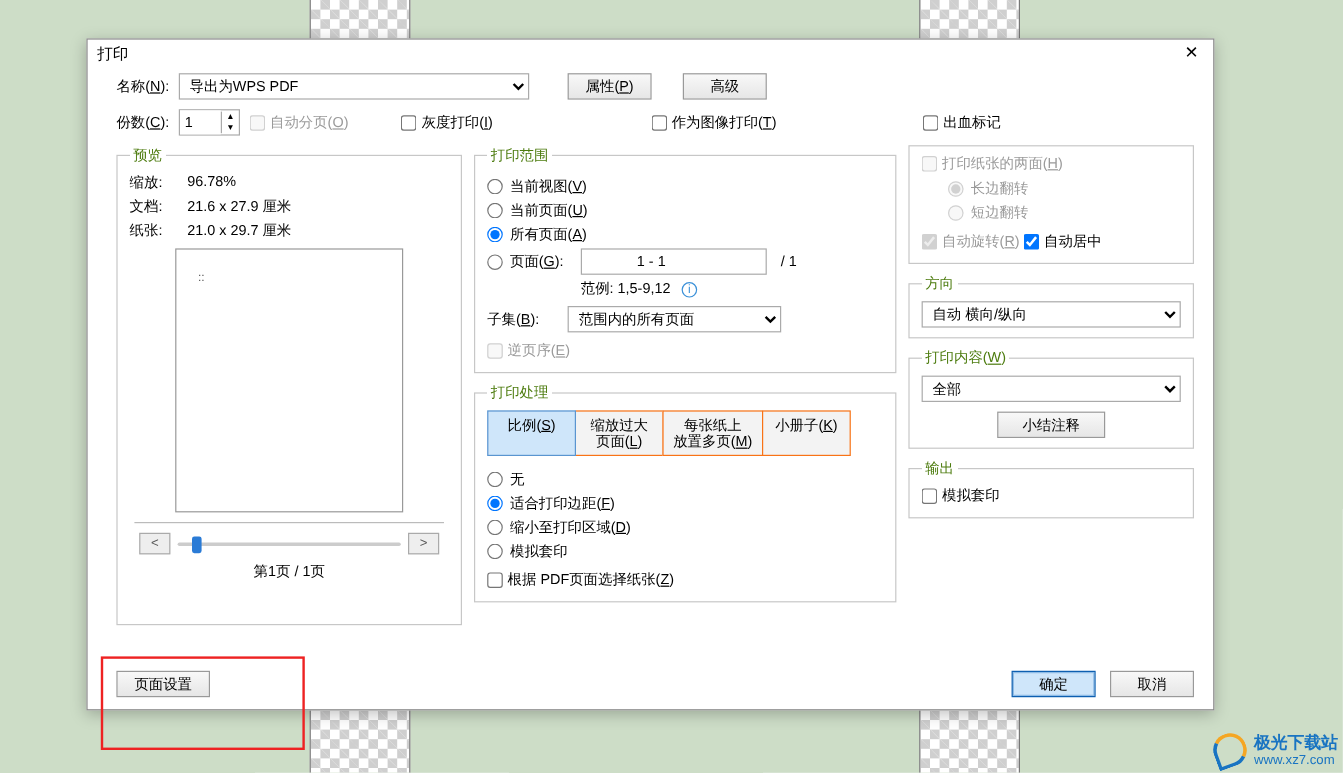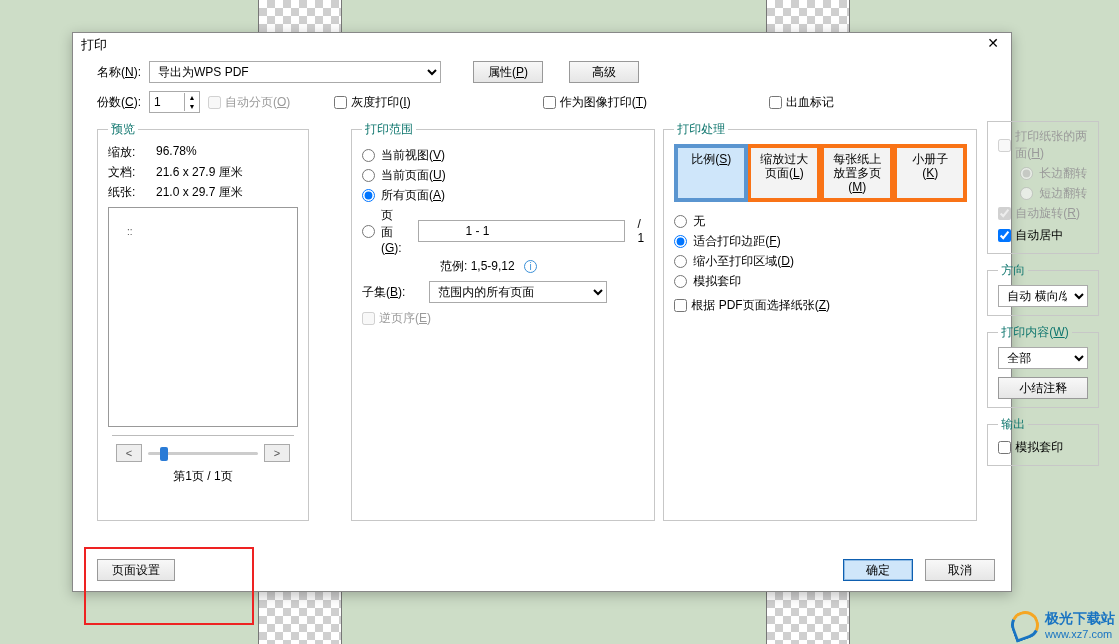--- a/index.html
+++ b/index.html
@@ -92,28 +92,28 @@
   .spin .arrows span { font-size:7px; line-height:9px; width:14px; text-align:center; cursor:pointer; }
   .cb { display:inline-flex; align-items:center; gap:4px; }
   .cb input { margin:0; width:13px; height:13px; }
   .disabled { color: #9a9a9a; }
   fieldset {
     border: 1px solid #c7c7c7;
     margin: 0;
     padding: 6px 10px 8px 10px;
     font-size: 12px;
   }
-  fieldset > legend { padding: 0 3px; color: #0f766e; }
+  fieldset > legend { padding: 0 3px; color: #4d7c0f; }
   .cols {
     display: flex;
     gap: 10px;
     padding: 4px 16px 0 24px;
   }
   .col-left { width: 288px; display:flex; flex-direction:column; }
-  .col-mid  { flex: 1; display:flex; flex-direction:row; gap:8px;margin-left:32px; }
+  .col-mid  { flex: 1; display:flex; flex-direction:column; gap:8px; }
   .col-right{ width: 238px; display:flex; flex-direction:column; gap:8px; }
   .preview-box {
     border:1px solid #999;
     width:190px; height:220px;
     margin: 6px auto 4px auto;
     padding: 18px 0 0 18px;
     font-size:10px;
     color:#555;
   }
   .preview-info { display:grid; grid-template-columns:48px 1fr; row-gap:3px; font-size:12px; }
@@ -128,21 +128,21 @@
     flex:1; height:3px; background:#ccc; position:relative; border-radius:2px;
   }
   .slider-thumb {
     position:absolute; left:12px; top:-5px; width:8px; height:14px;
     background:#2a7bd6; border-radius:2px;
   }
   .radio-row { display:flex; align-items:center; gap:6px; margin:3px 0; font-size:12px; }
   .radio-row input { margin:0; }
   .tabs { display:flex; }
   .tab {
-    border:4px solid #f97316; margin-right:-1px; padding:4px 8px;
+    border:1px solid #f97316; margin-right:-1px; padding:4px 8px;
     min-width:74px; text-align:center; background:#f3f3f3;
     font-size:12px; cursor:pointer; line-height:14px;
   }
   .tab.active { background:#cfe6fa; border-color:#5a95d0; position:relative; z-index:1; }
   .info-icon {
     display:inline-block; width:13px; height:13px; border:1px solid #3a90d8;
     border-radius:50%; color:#3a90d8; font-size:10px; line-height:12px;
     text-align:center; margin-left:6px;
   }
   .footer {
@@ -263,21 +263,21 @@
           <input type="radio" name="rng" style="">
             <span>当前页面(<span class="u">U</span>)</span>
         </label>
         <label class="radio-row">
           <input type="radio" name="rng" checked="" style="">
             <span>所有页面(<span class="u">A</span>)</span>
         </label>
         <div class="radio-row">
           <input type="radio" name="rng" style="">
           <span>页面(<span class="u">G</span>):</span>
-          <input type="text" style="width: 210px; margin-left: 8px; padding-left: 46px;" value="1 - 1">
+          <input type="text" style="width: 155px; margin-left: 8px; padding-left: 46px;" value="1 - 1">
           <span style="margin-left:6px">/ 1</span>
         </div>
         <div style="margin:3px 0 6px 78px">
           <span>范例: 1,5-9,12</span>
           <span class="info-icon">i</span>
         </div>
         <div class="radio-row" style="gap:10px">
           <span>子集(<span class="u">B</span>):</span>
           <select style="width:178px;margin-left:14px">
             <option>范围内的所有页面</option>

